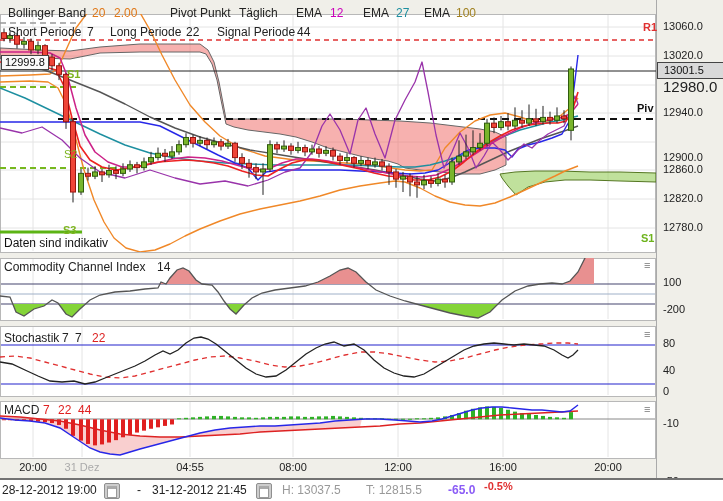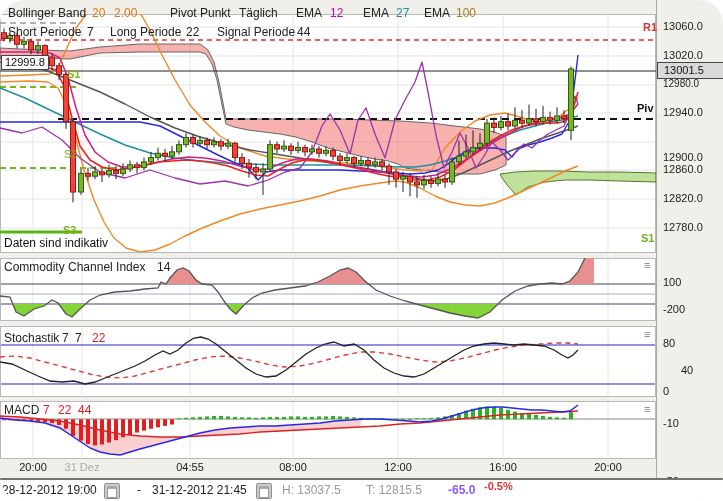--- a/index.html
+++ b/index.html
@@ -1,17 +1,17 @@
 <!DOCTYPE html>
 <html><head>
 <meta charset="utf-8">
 <style>
   html,body{margin:0;padding:0;background:#fff;}
   #app{position:relative;width:723px;height:501px;overflow:hidden;background:#f0efe9;
-       font-family:"Liberation Sans","DejaVu Sans",sans-serif;border-radius:24px;}
+       font-family:"Liberation Sans","DejaVu Sans",sans-serif;}
   #chart-svg{position:absolute;left:0;top:0;}
   #labels{position:absolute;left:0;top:0;width:723px;height:501px;}
   .abs{position:absolute;white-space:nowrap;line-height:1.15;}
   .ctr{transform:translateX(-50%);}
   #note{position:absolute;left:4px;top:236px;font-size:12px;color:#111;}
   #left-chip{position:absolute;left:1px;top:55px;font-size:11px;color:#111;background:#fafafa;
              border:1px solid #444;padding:0 3px 1px 3px;}
   #last-price{position:absolute;left:657px;top:62px;width:64px;height:15px;background:#d9d9d9;
               border:1px solid #444;font-size:11px;color:#111;padding-left:6px;line-height:15px;}
   #status-bar{position:absolute;left:0;top:478px;width:723px;height:23px;background:#fff;
@@ -387,21 +387,21 @@
       <span class="abs" style="left: 424px; top: 7px; color: rgb(34, 34, 34); font-size: 12px;">EMA</span>
       <span class="abs" style="left: 456px; top: 7px; color: rgb(160, 128, 32); font-size: 12px;">100</span>
       <span class="abs" style="left: 8px; top: 26px; color: rgb(34, 34, 34); font-size: 12px;">Short Periode</span>
       <span class="abs" style="left: 87px; top: 26px; color: rgb(34, 34, 34); font-size: 12px;">7</span>
       <span class="abs" style="left: 110px; top: 26px; color: rgb(34, 34, 34); font-size: 12px;">Long Periode</span>
       <span class="abs" style="left: 186px; top: 26px; color: rgb(34, 34, 34); font-size: 12px;">22</span>
       <span class="abs" style="left: 217px; top: 26px; color: rgb(34, 34, 34); font-size: 12px;">Signal Periode</span>
       <span class="abs" style="left: 297px; top: 26px; color: rgb(34, 34, 34); font-size: 12px;">44</span>
       <span class="abs" style="left: 663px; top: 20px; color: rgb(34, 34, 34); font-size: 11px;">13060.0</span>
       <span class="abs" style="left: 663px; top: 49px; color: rgb(34, 34, 34); font-size: 11px;">13020.0</span>
-      <span class="abs" style="left: 663px; top: 78px; color: rgb(34, 34, 34); font-size: 10px;">12980.0</span>
+      <span class="abs" style="left: 663px; top: 78px; color: rgb(34, 34, 34); font-size: 15px;">12980.0</span>
       <span class="abs" style="left: 663px; top: 106px; color: rgb(34, 34, 34); font-size: 11px;">12940.0</span>
       <span class="abs" style="left: 663px; top: 135px; color: rgb(34, 34, 34); font-size: 11px; margin-top: 16px;">12900.0</span>
       <span class="abs" style="left: 663px; top: 163px; color: rgb(34, 34, 34); font-size: 11px;">12860.0</span>
       <span class="abs" style="left: 663px; top: 192px; color: rgb(34, 34, 34); font-size: 11px;">12820.0</span>
       <span class="abs" style="left: 663px; top: 221px; color: rgb(34, 34, 34); font-size: 11px;">12780.0</span>
       <span class="abs ctr" style="left: 33px; top: 461px; color: rgb(34, 34, 34); font-size: 11px;">20:00</span>
       <span class="abs ctr" style="left: 82px; top: 461px; color: rgb(170, 170, 170); font-size: 11px;">31 Dez</span>
       <span class="abs ctr" style="left: 190px; top: 461px; color: rgb(34, 34, 34); font-size: 11px;">04:55</span>
       <span class="abs ctr" style="left: 293px; top: 461px; color: rgb(34, 34, 34); font-size: 11px;">08:00</span>
       <span class="abs ctr" style="left: 398px; top: 461px; color: rgb(34, 34, 34); font-size: 11px;">12:00</span>
@@ -415,21 +415,21 @@
       <span class="abs" style="left: 63px; top: 213px; color: rgb(124, 180, 30); font-size: 11px; font-weight: bold; margin-top: 11px;">S3</span>
       <span class="abs" style="left: 4px; top: 261px; color: rgb(34, 34, 34); font-size: 12px;">Commodity Channel Index</span>
       <span class="abs" style="left: 157px; top: 261px; color: rgb(34, 34, 34); font-size: 12px;">14</span>
       <span class="abs" style="left: 663px; top: 276px; color: rgb(34, 34, 34); font-size: 11px;">100</span>
       <span class="abs" style="left: 663px; top: 303px; color: rgb(34, 34, 34); font-size: 11px;">-200</span>
       <span class="abs" style="left: 4px; top: 332px; color: rgb(34, 34, 34); font-size: 12px;">Stochastik</span>
       <span class="abs" style="left: 62px; top: 332px; color: rgb(34, 34, 34); font-size: 12px;">7</span>
       <span class="abs" style="left: 75px; top: 332px; color: rgb(34, 34, 34); font-size: 12px;">7</span>
       <span class="abs" style="left: 92px; top: 332px; color: rgb(221, 34, 34); font-size: 12px;">22</span>
       <span class="abs" style="left: 663px; top: 337px; color: rgb(34, 34, 34); font-size: 11px;">80</span>
-      <span class="abs" style="left: 681px; top: 364px; color: rgb(34, 34, 34); font-size: 11px;">40</span>
+      <span class="abs" style="left: 663px; top: 364px; color: rgb(34, 34, 34); font-size: 11px;">40</span>
       <span class="abs" style="left: 663px; top: 385px; color: rgb(34, 34, 34); font-size: 11px;">0</span>
       <span class="abs" style="left: 4px; top: 404px; color: rgb(34, 34, 34); font-size: 12px;">MACD</span>
       <span class="abs" style="left: 43px; top: 404px; color: rgb(224, 32, 32); font-size: 12px;">7</span>
       <span class="abs" style="left: 58px; top: 404px; color: rgb(224, 32, 32); font-size: 12px;">22</span>
       <span class="abs" style="left: 78px; top: 404px; color: rgb(224, 32, 32); font-size: 12px;">44</span>
       <span class="abs" style="left: 663px; top: 417px; color: rgb(34, 34, 34); font-size: 11px;">-10</span>
       <span class="abs" style="left: 663px; top: 436px; color: rgb(34, 34, 34); font-size: 11px; margin-top: 39px;">-50</span>
       <span class="abs grip" style="left: 644px; top: 259px; color: rgb(119, 119, 119); font-size: 11px;">≡</span>
       <span class="abs grip" style="left: 644px; top: 328px; color: rgb(119, 119, 119); font-size: 11px;">≡</span>
       <span class="abs grip" style="left: 644px; top: 403px; color: rgb(119, 119, 119); font-size: 11px;">≡</span>

